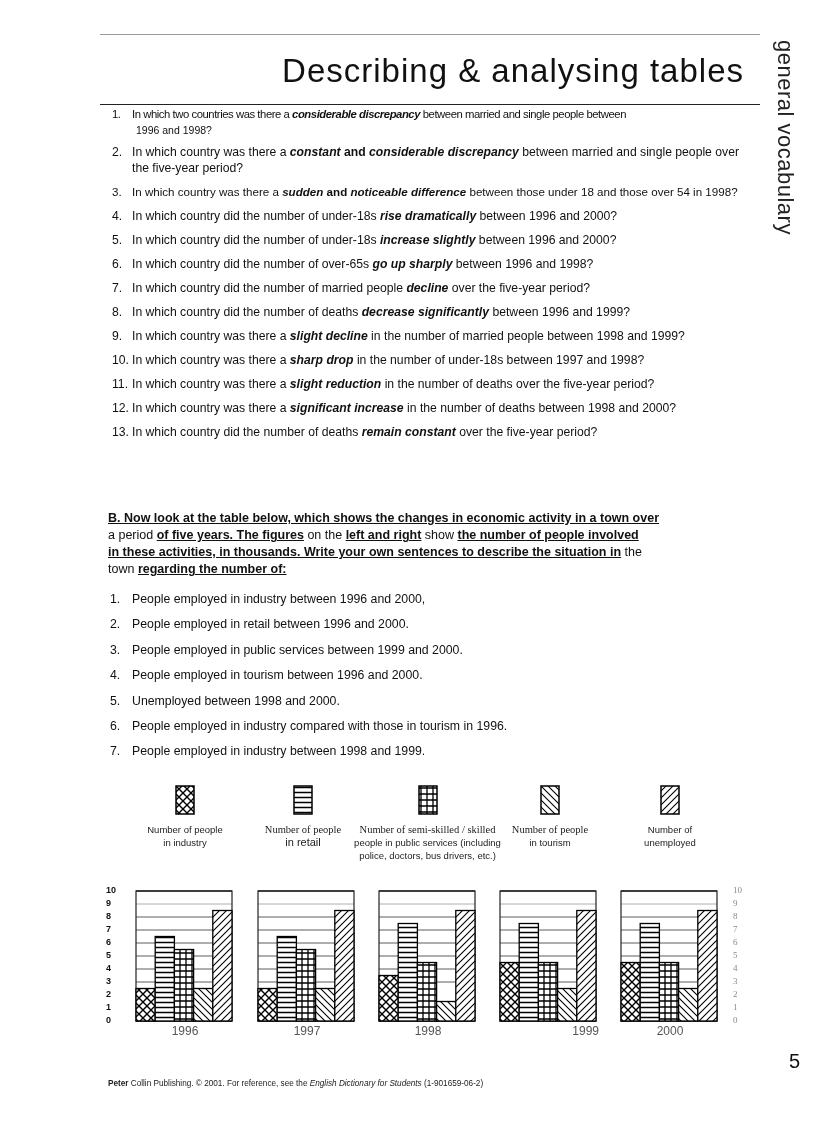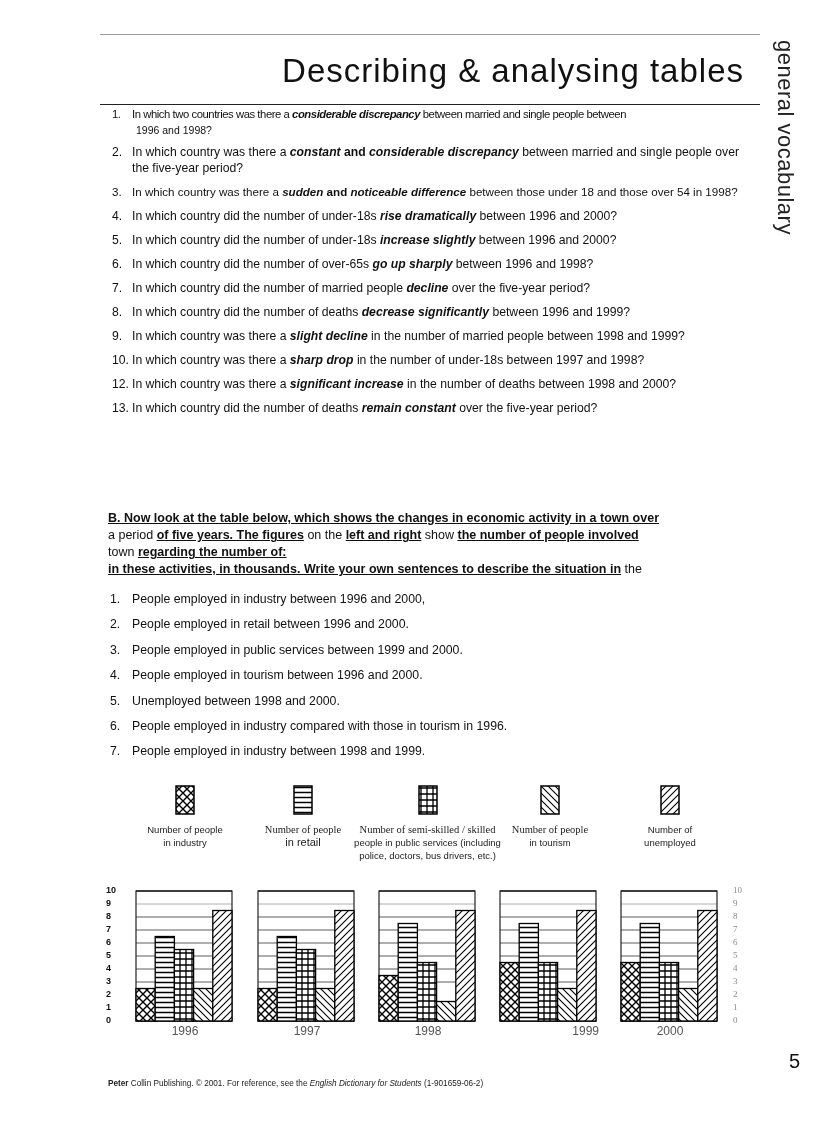--- a/index.html
+++ b/index.html
@@ -83,34 +83,38 @@
   </li>
   <li>
     <span class="num">9.</span>
     <span class="cont"><span>In which country was there a </span><b><i>slight decline</i></b><span> in the number of married people between 1998 and 1999?</span></span>
   </li>
   <li>
     <span class="num">10.</span>
     <span class="cont"><span>In which country was there a </span><b><i>sharp drop</i></b><span> in the number of under-18s between 1997 and 1998?</span></span>
   </li>
   <li>
+    <span class="num">11.</span>
+    <span class="cont"><span>In which country was there a </span><b><i>slight reduction</i></b><span> in the number of deaths over the five-year period?</span></span>
+  </li>
+  <li>
     <span class="num">12.</span>
     <span class="cont"><span>In which country was there a </span><b><i>significant increase</i></b><span> in the number of deaths between 1998 and 2000?</span></span>
   </li>
   <li>
     <span class="num">13.</span>
     <span class="cont"><span>In which country did the number of deaths </span><b><i>remain constant</i></b><span> over the five-year period?</span></span>
   </li>
 </ol>
 
 <div class="intro-b">
   <div class="b">B. Now look at the table below, which shows the changes in economic activity in a town over</div>
   <div><span>a period </span><span class="b">of five years. The figures</span><span> on the </span><span class="b">left and right</span><span> show </span><span class="b">the number of people involved</span></div>
+  <div><span class="b">in these activities, in thousands. Write your own sentences to describe the situation in</span><span> the</span></div>
   <div><span>town </span><span class="b">regarding the number of:</span></div>
-  <div><span class="b">in these activities, in thousands. Write your own sentences to describe the situation in</span><span> the</span></div>
 </div>
 
 <ol class="tasks">
   <li><span class="n">1.</span><span>People employed in industry between 1996 and 2000,</span></li>
   <li><span class="n">2.</span><span>People employed in retail between 1996 and 2000.</span></li>
   <li><span class="n">3.</span><span>People employed in public services between 1999 and 2000.</span></li>
   <li><span class="n">4.</span><span>People employed in tourism between 1996 and 2000.</span></li>
   <li><span class="n">5.</span><span>Unemployed between 1998 and 2000.</span></li>
   <li><span class="n">6.</span><span>People employed in industry compared with those in tourism in 1996.</span></li>
   <li><span class="n">7.</span><span>People employed in industry between 1998 and 1999.</span></li>

